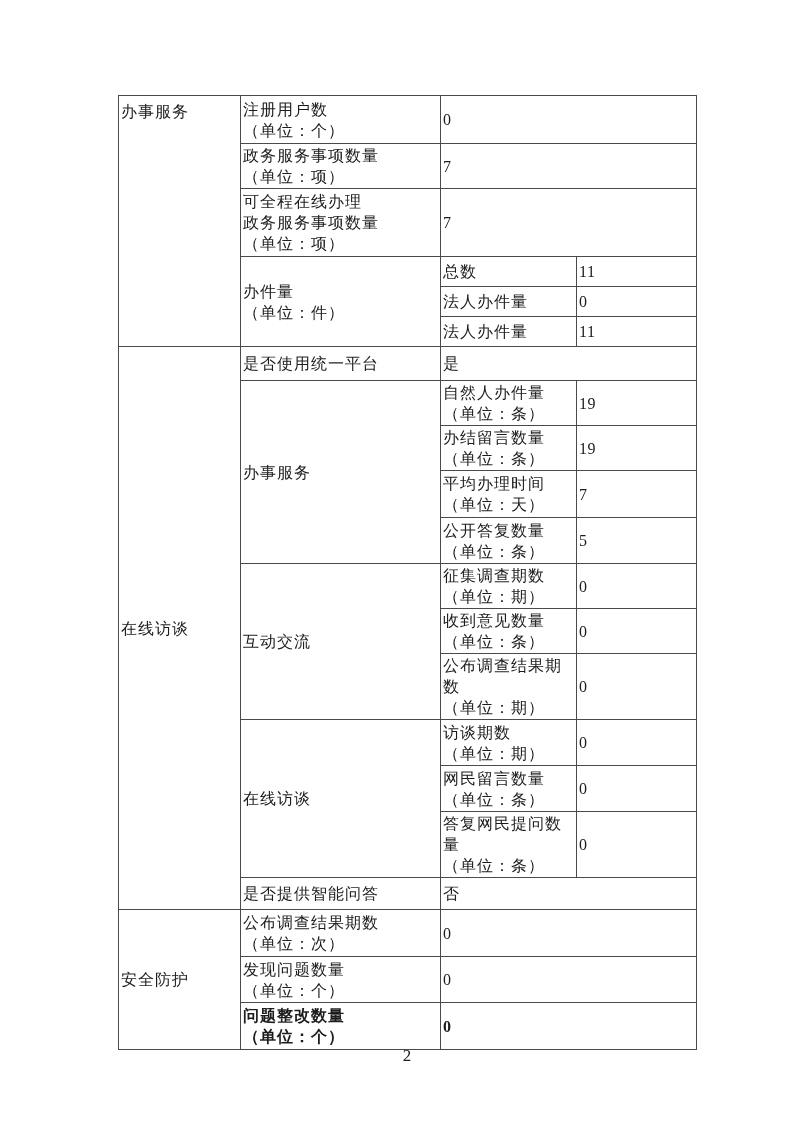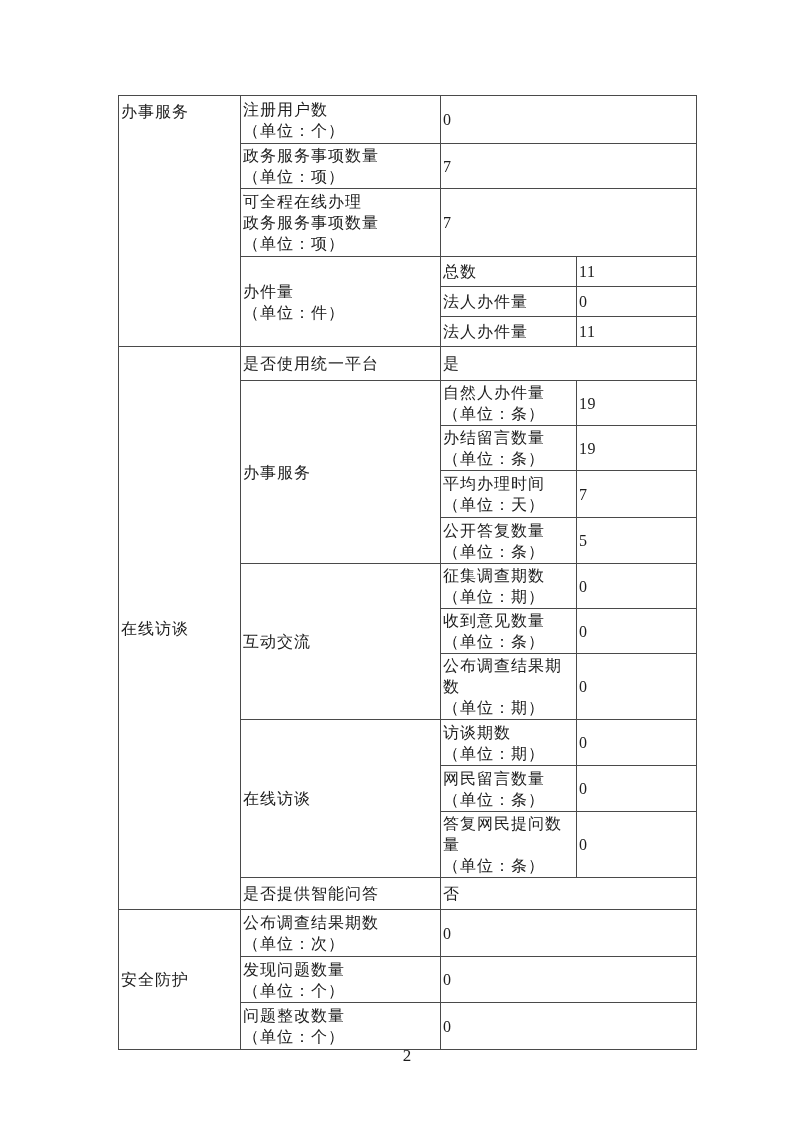--- a/index.html
+++ b/index.html
@@ -160,21 +160,21 @@
         <td rowspan="3">安全防护</td>
         <td>公布调查结果期数
 （单位：次）</td>
         <td colspan="2" class="num">0</td>
       </tr>
       <tr style="height:46px;">
         <td>发现问题数量
 （单位：个）</td>
         <td colspan="2" class="num">0</td>
       </tr>
-      <tr style="height:47px;">
+      <tr style="height:47px;font-weight:bold;">
         <td>问题整改数量
 （单位：个）</td>
         <td colspan="2" class="num">0</td>
       </tr>
     </tbody>
   </table>
 
   <div class="page-number">2</div>
 </div>
 

